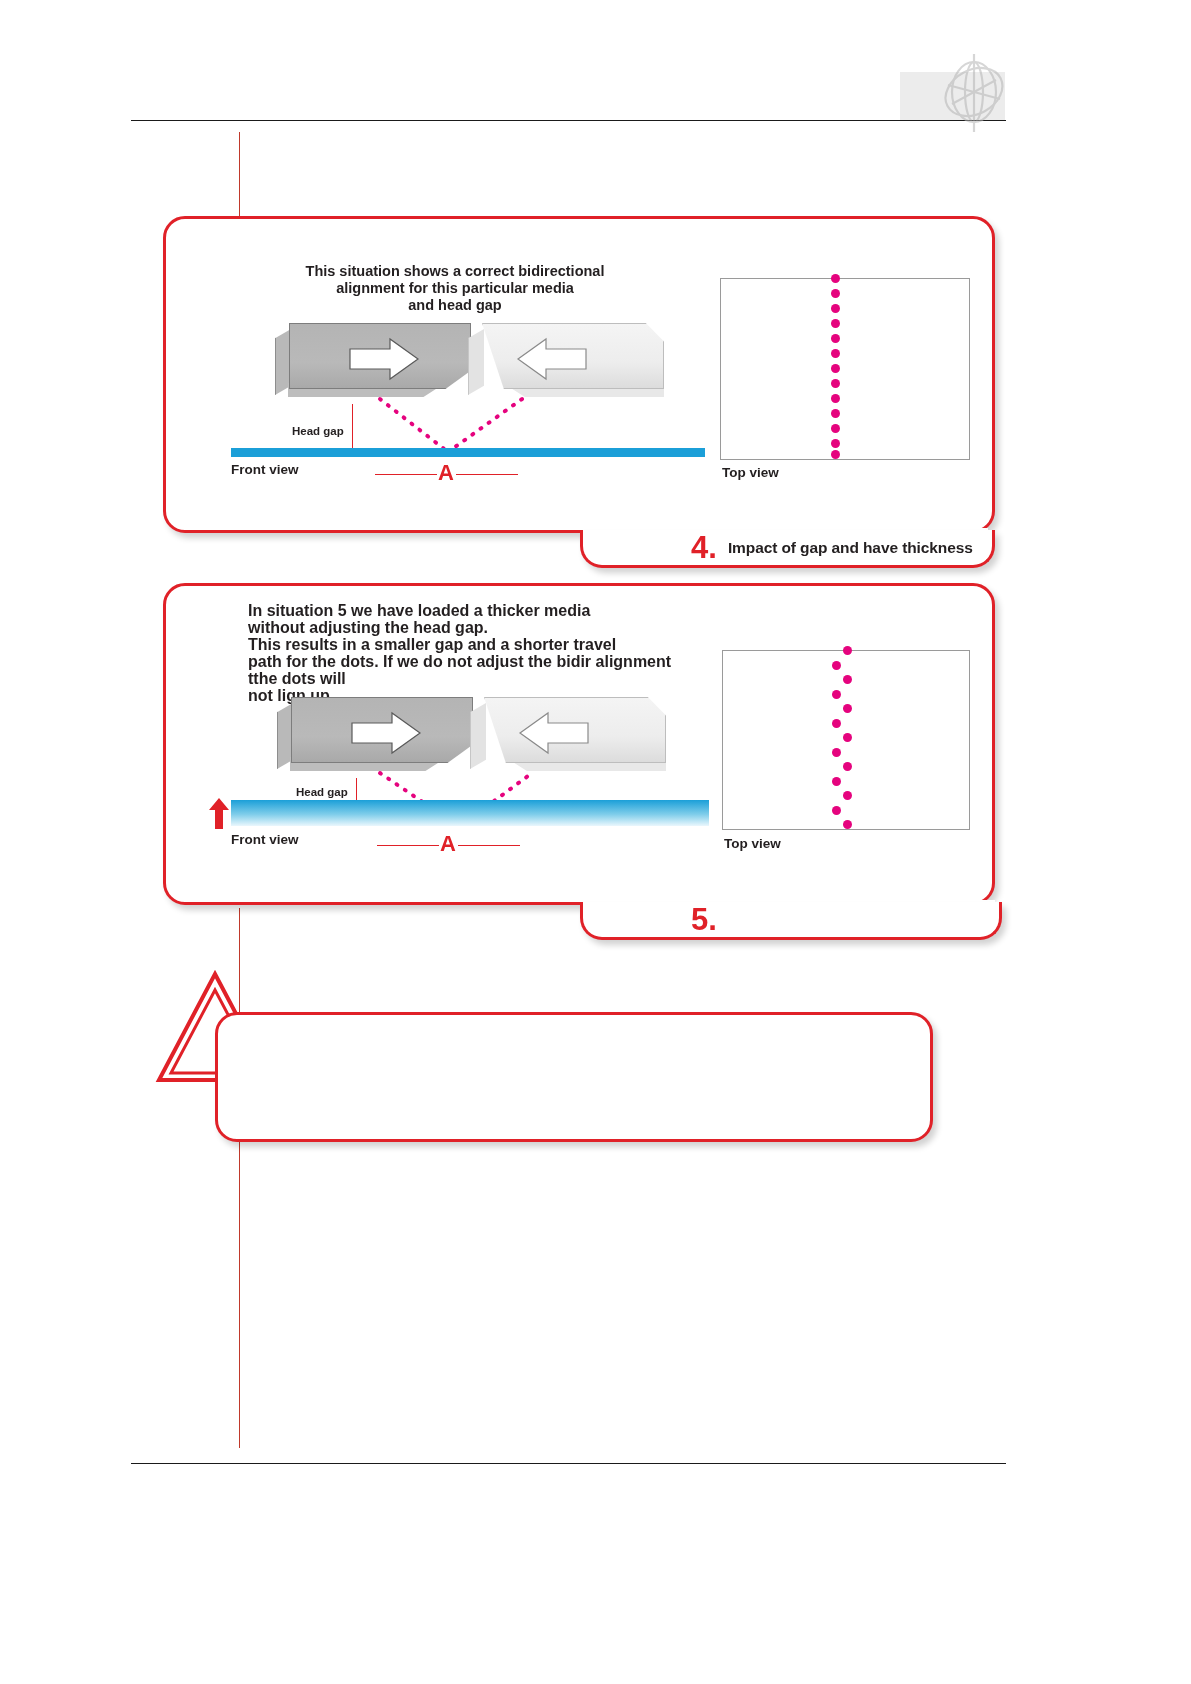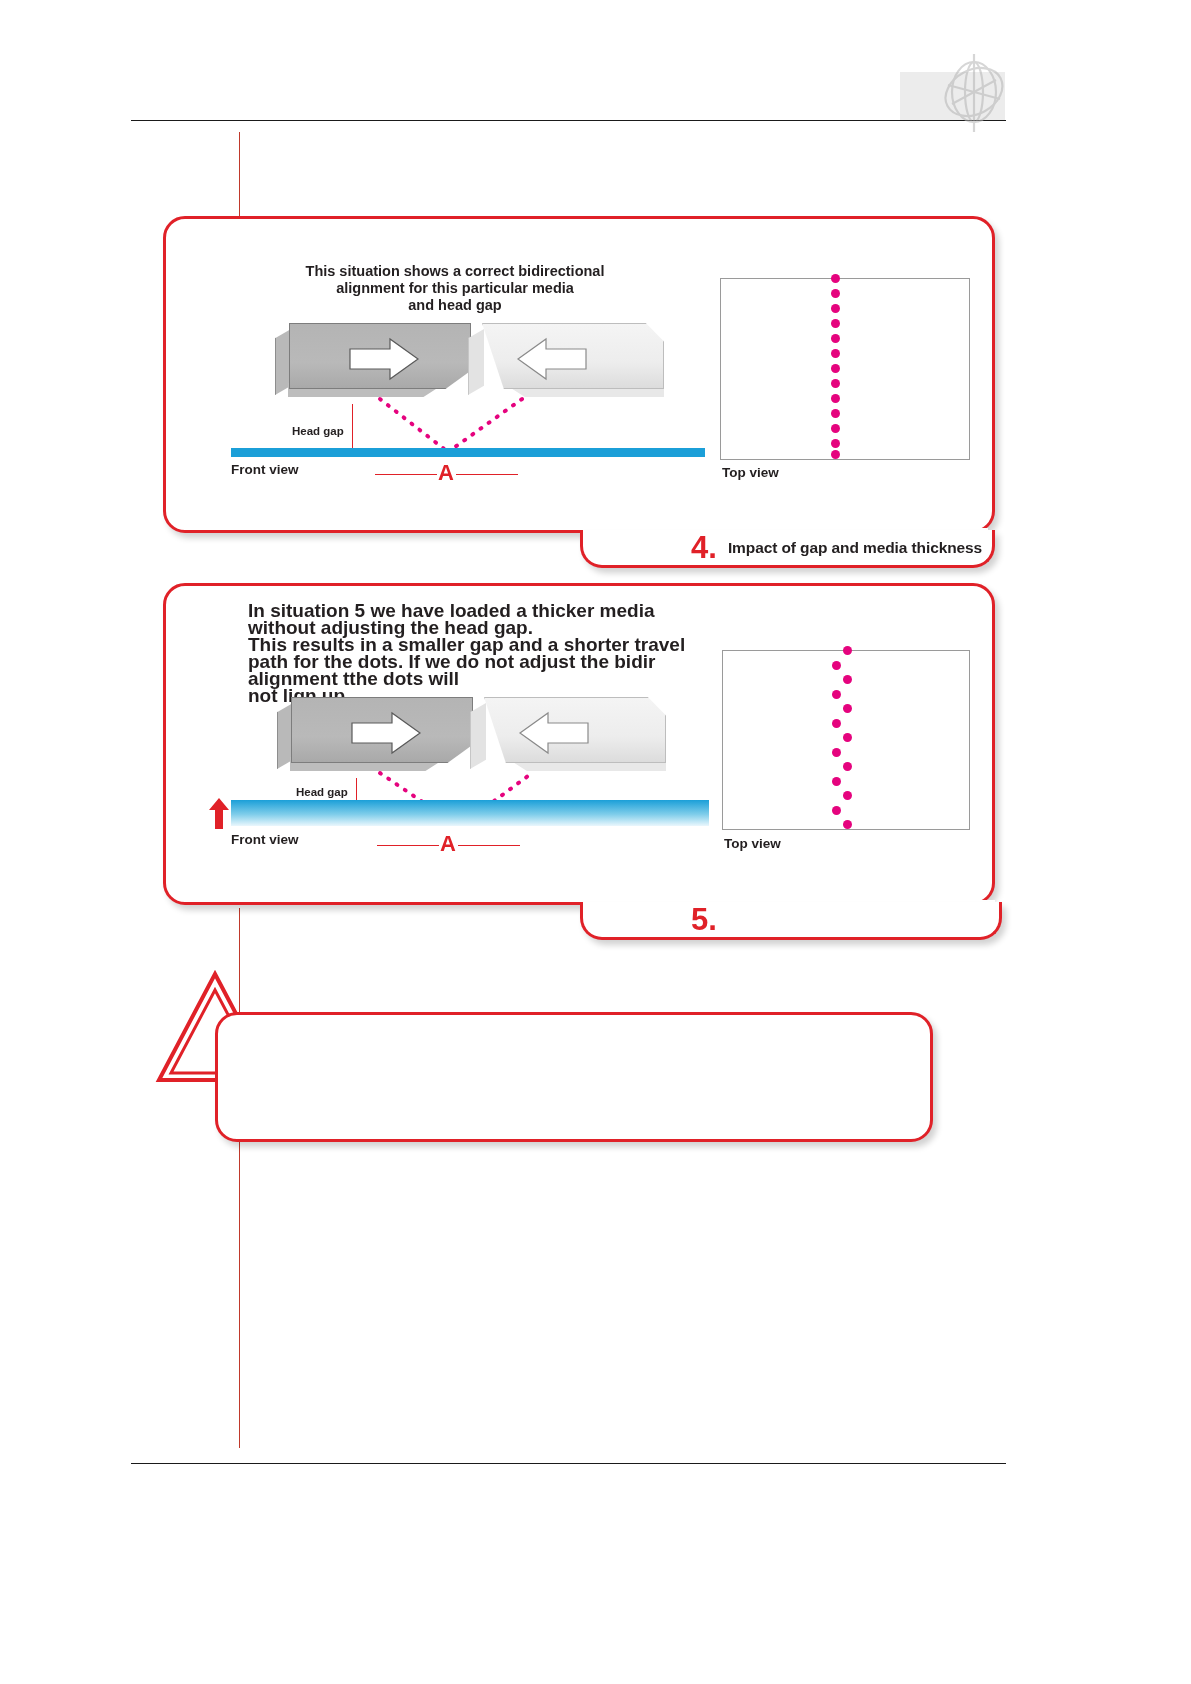--- a/index.html
+++ b/index.html
@@ -116,21 +116,21 @@
     position: absolute;
     font-size: 14.5px;
     font-weight: bold;
     color: #231f20;
     line-height: 17px;
     text-align: center;
     white-space: pre-line;
   }
   .bodytext {
     position: absolute;
-    font-size: 19px;
+    font-size: 16px;
     font-weight: bold;
     color: #231f20;
     line-height: 17px;
     white-space: pre-line;
   }
 
   
   .head {
     position: absolute;
     width: 196px;
@@ -338,21 +338,21 @@
 <div class="dot" style="left:831px; top:394px;"></div>
 <div class="dot" style="left:831px; top:409px;"></div>
 <div class="dot" style="left:831px; top:424px;"></div>
 <div class="dot" style="left:831px; top:439px;"></div>
 <div class="dot" style="left:831px; top:450px;"></div>
 
 <div class="tab-joint" id="joint-4"></div>
 <div class="caption-tab" id="caption-4">
   <span class="cap-num">4</span>
   <span class="cap-dot">.</span>
-  <span class="cap-text">Impact of gap and media thickness</span>
+  <span class="cap-text">Impact of gap and have thickness</span>
 </div>
 
 <div class="panel" id="panel-5"></div>
 
 <div class="bodytext" style="left:248px; top:602px; width:450px;">In situation 5 we have loaded a thicker media
 without adjusting the head gap.
 This results in a smaller gap and a shorter travel
 path for the dots. If we do not adjust the bidir alignment tthe dots will
 not lign up</div>
 

